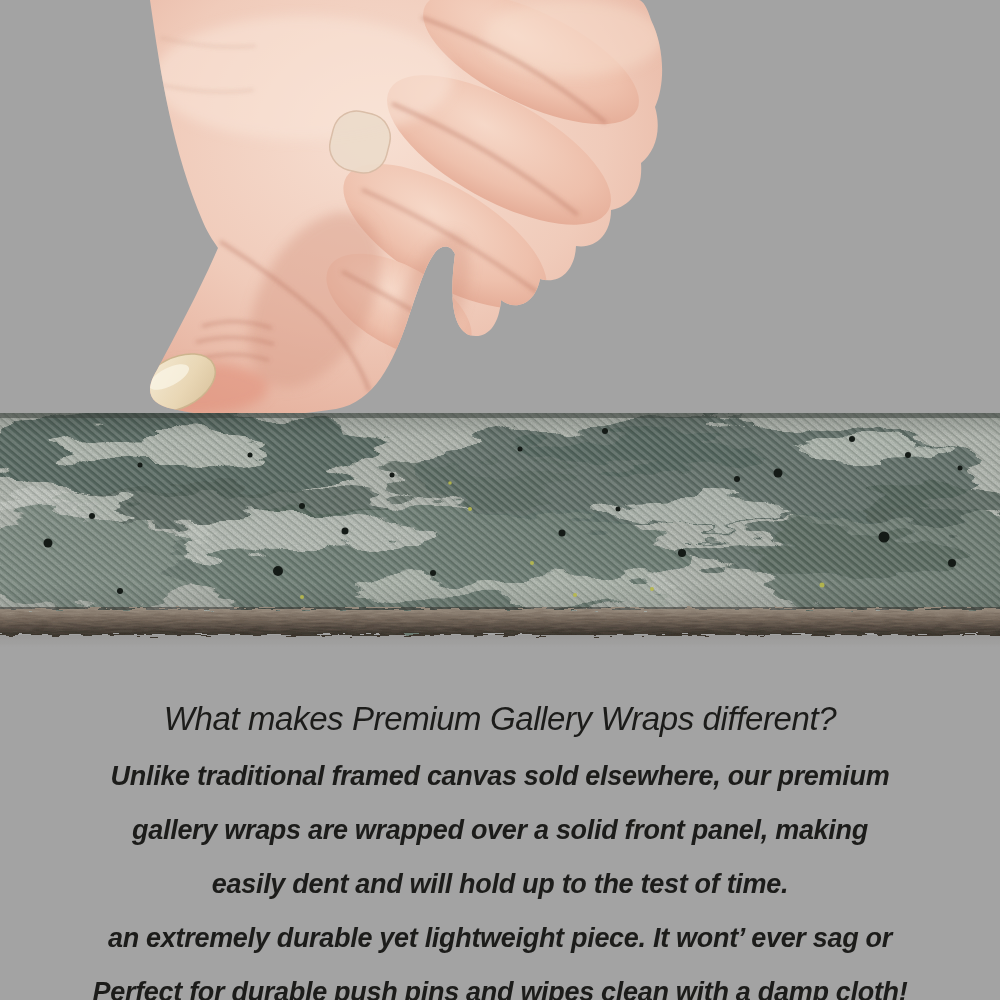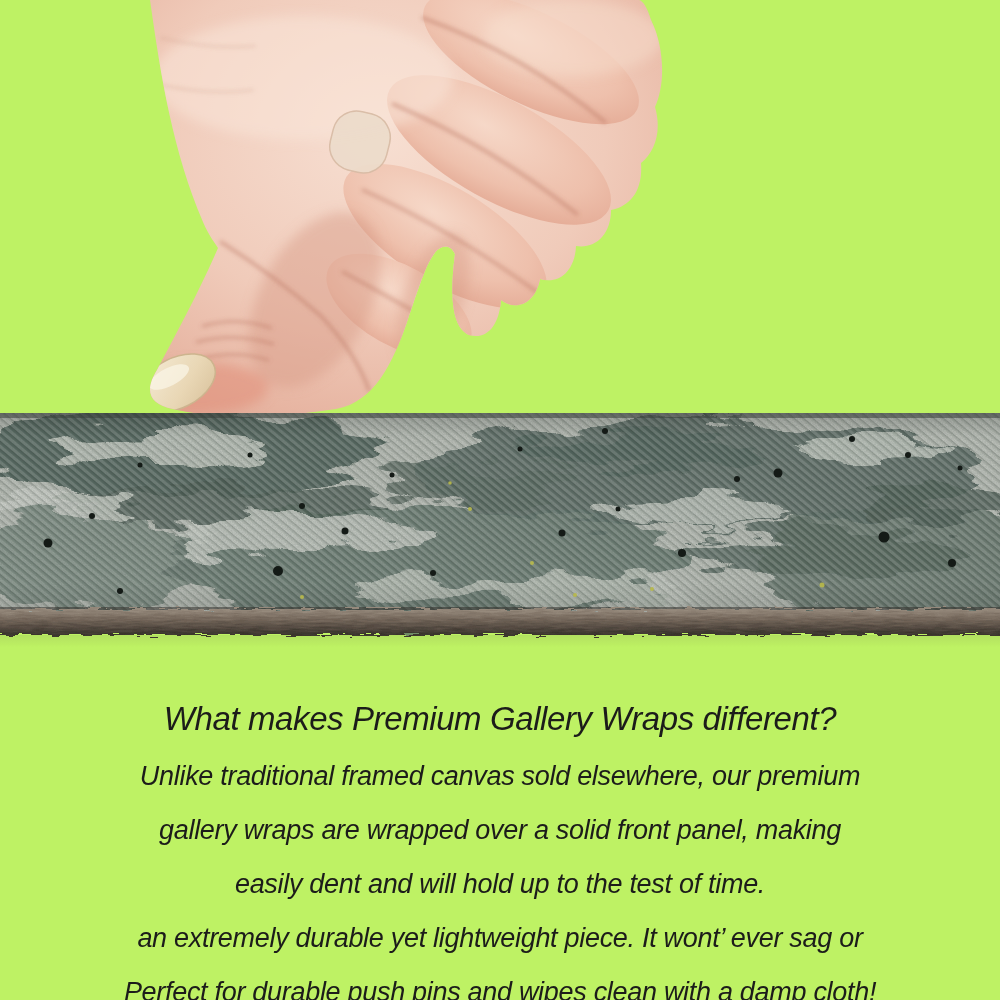--- a/index.html
+++ b/index.html
@@ -1,23 +1,23 @@
 <!DOCTYPE html>
 <html><head>
 <meta charset="utf-8">
 <style>
   html,body{margin:0;padding:0;background:#ffffff;}
-  .page{position:relative;width:1000px;height:1000px;background:#bef264;overflow:hidden;
+  .page{position:relative;width:1000px;height:1000px;background:#a3a3a3;overflow:hidden;
         font-family:"Liberation Sans",sans-serif;}
   .hand-svg{position:absolute;left:103px;top:0;width:560px;height:430px;}
   .strip{position:absolute;left:0;top:413px;width:1000px;height:238px;}
   .strip svg{display:block;width:100%;height:100%;}
   .copy{position:absolute;left:0;top:697px;width:1000px;text-align:center;color:#1c1c1a;font-style:italic;}
   .heading{font-size:33px;line-height:44px;font-weight:500;letter-spacing:-0.4px;margin:0 0 11px 0;}
-  .bodyline{font-size:27px;line-height:37px;font-weight:400;letter-spacing:-0.3px;margin:17px;}
+  .bodyline{font-size:27px;line-height:37px;font-weight:700;letter-spacing:-0.3px;margin:17px;}
 </style>
 </head>
 <body>
 
 <div class="page">
 
   <svg class="hand-svg" viewBox="0 0 560 430" xmlns="http://www.w3.org/2000/svg">
     <defs>
       <radialGradient id="gPalm" cx="45%" cy="32%" r="80%">
         <stop offset="0%" stop-color="#f7dfd2"></stop>

